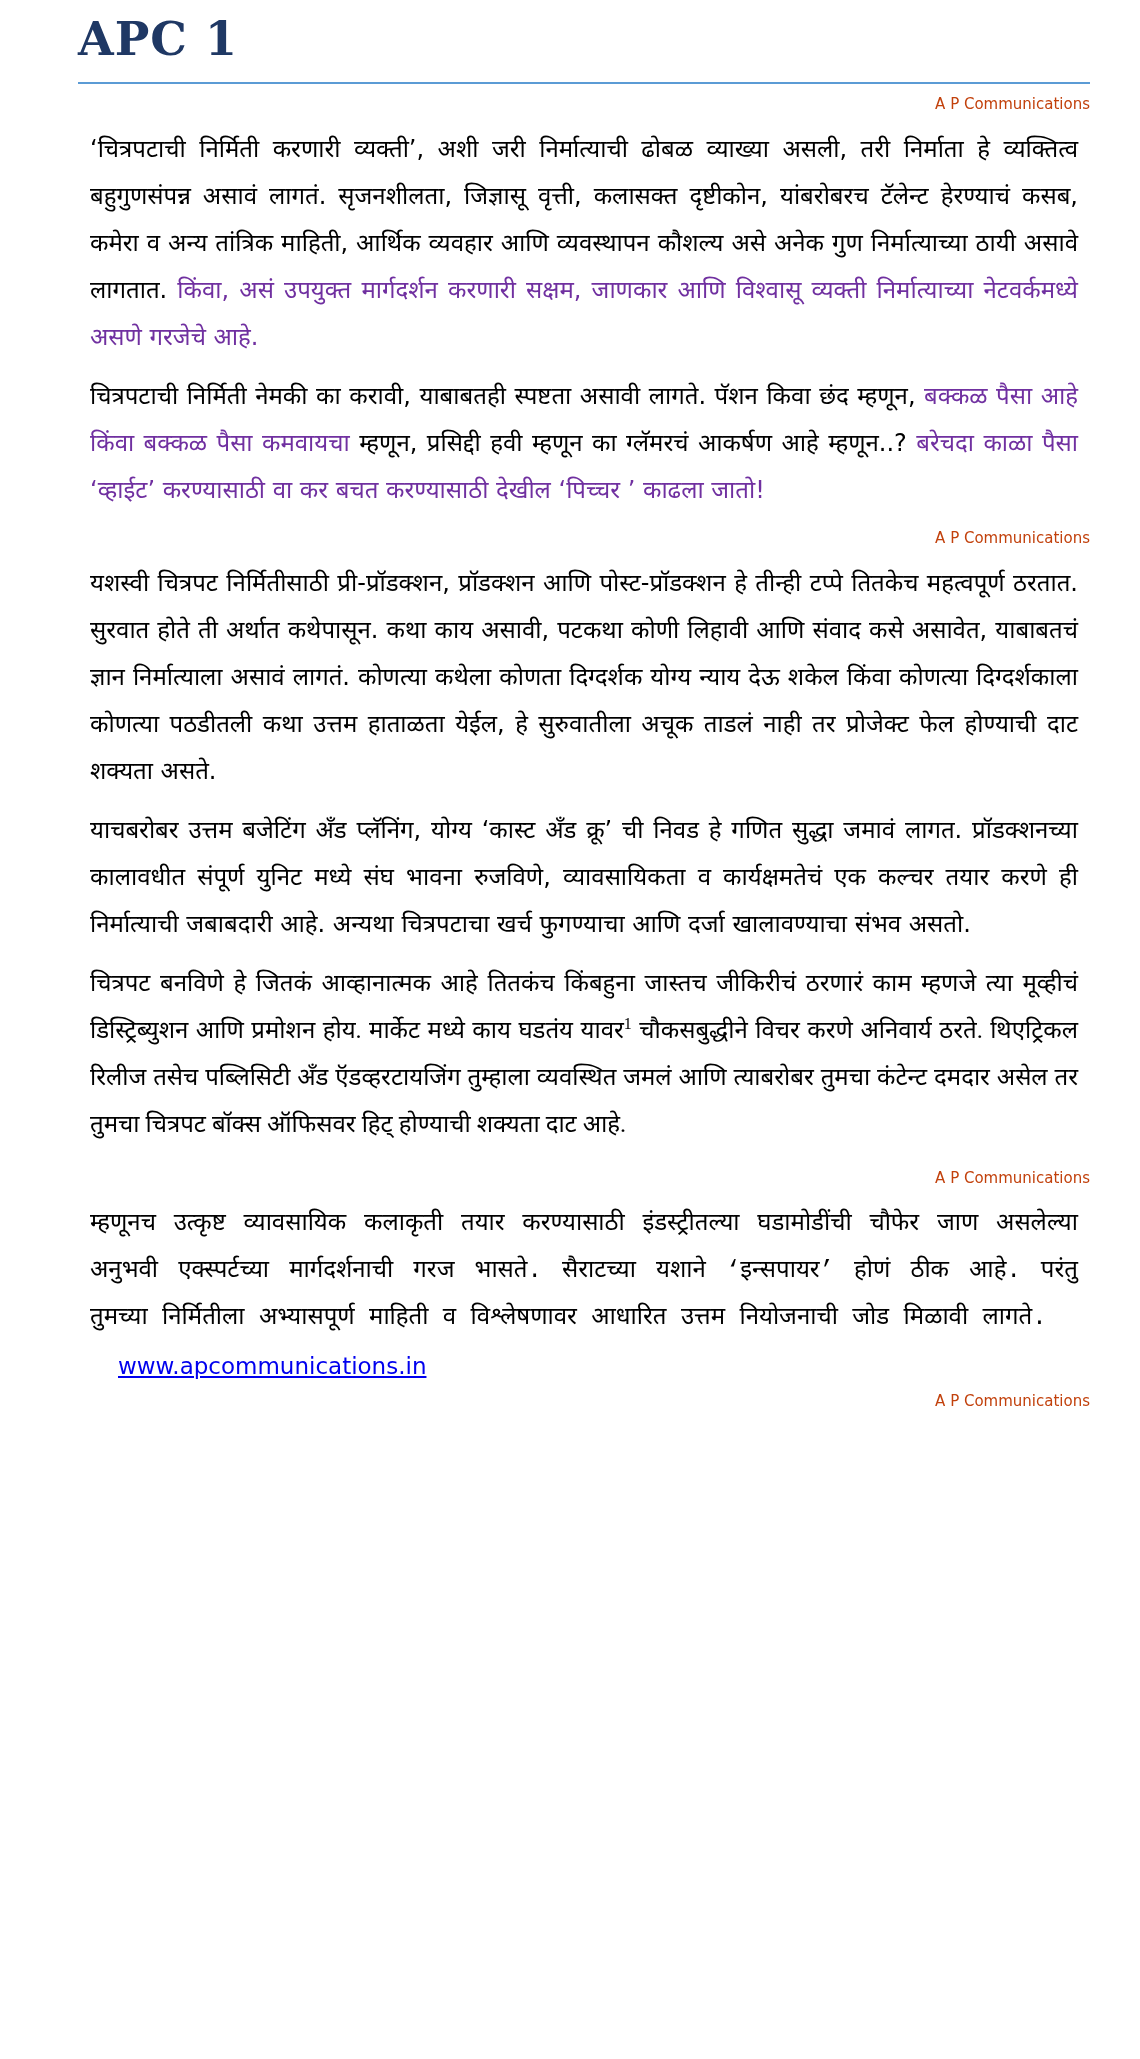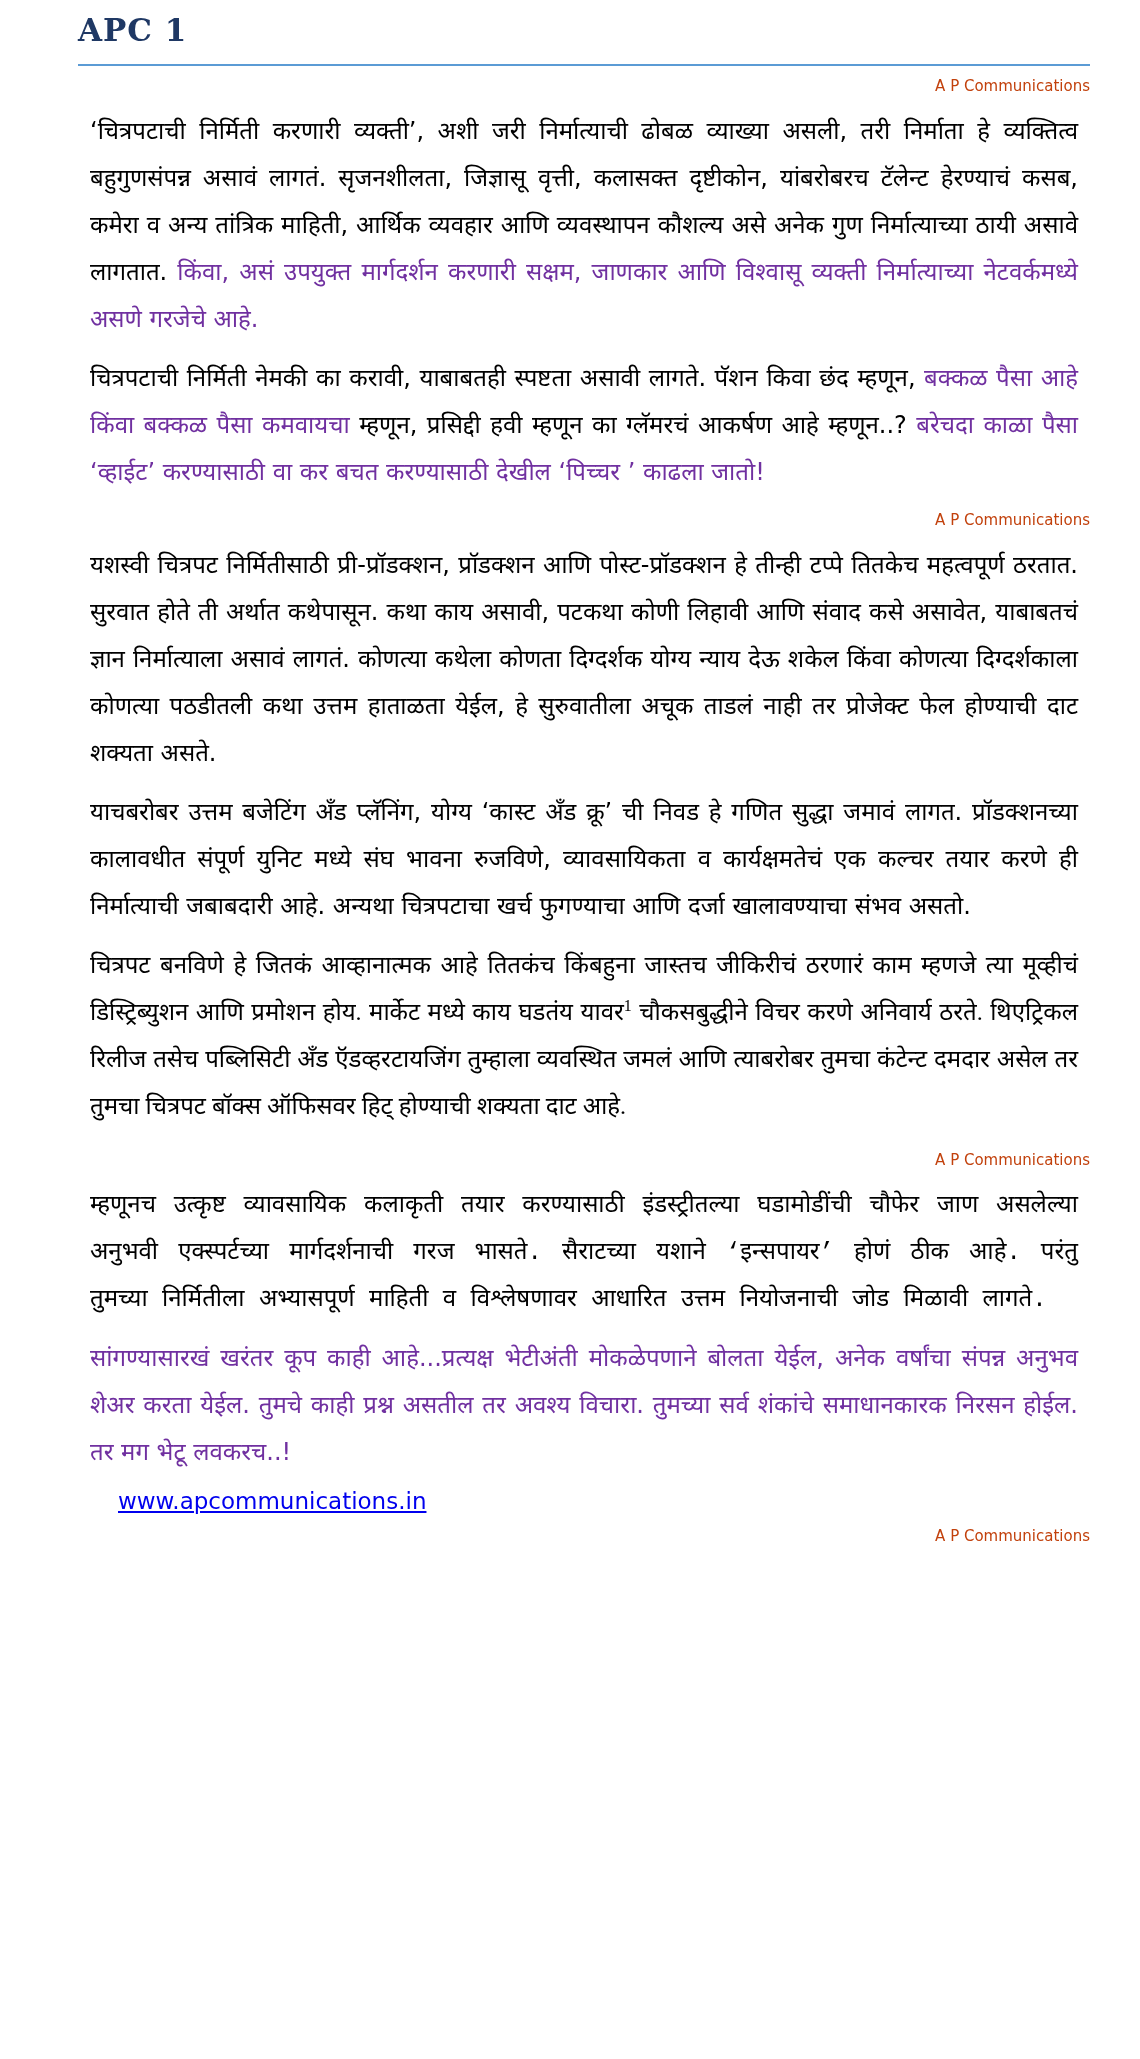--- a/index.html
+++ b/index.html
@@ -14,21 +14,21 @@
     color: #000000;
     overflow: hidden;
   }
   .page {
     box-sizing: border-box;
     width: 1140px;
     padding: 12px 50px 0 78px;
   }
   .doc-title {
     font-family: "DejaVu Serif", "Liberation Serif", serif;
-    font-size: 31px;
+    font-size: 46px;
     font-weight: 600;
     color: #1f3864;
     letter-spacing: 1px;
     margin: 0;
     padding-bottom: 16px;
     border-bottom: 2px solid #5b9bd5;
   }
   .watermark {
     text-align: right;
     color: #c2410c;
@@ -91,21 +91,20 @@
   <p class="body p3"><span>यशस्वी चित्रपट निर्मितीसाठी प्री-प्रॉडक्शन, प्रॉडक्शन आणि पोस्ट-प्रॉडक्शन हे तीन्ही टप्पे तितकेच महत्वपूर्ण ठरतात. सुरवात होते ती अर्थात कथेपासून. कथा काय असावी, पटकथा कोणी लिहावी आणि संवाद कसे असावेत, याबाबतचं ज्ञान निर्मात्याला असावं लागतं. कोणत्या कथेला कोणता दिग्दर्शक योग्य न्याय देऊ शकेल किंवा कोणत्या दिग्दर्शकाला कोणत्या पठडीतली कथा उत्तम हाताळता येईल, हे सुरुवातीला अचूक ताडलं नाही तर प्रोजेक्ट फेल होण्याची दाट शक्यता असते.</span></p>
 
   <p class="body p4"><span>याचबरोबर उत्तम बजेटिंग अँड प्लॅनिंग, योग्य ‘कास्ट अँड  क्रू’ ची निवड हे गणित सुद्धा जमावं लागत. प्रॉडक्शनच्या कालावधीत संपूर्ण युनिट मध्ये संघ भावना रुजविणे, व्यावसायिकता व कार्यक्षमतेचं  एक कल्चर तयार करणे ही निर्मात्याची जबाबदारी आहे. अन्यथा चित्रपटाचा खर्च फुगण्याचा  आणि दर्जा खालावण्याचा संभव असतो.</span></p>
 
   <p class="body p5"><span>चित्रपट बनविणे हे जितकं आव्हानात्मक आहे तितकंच किंबहुना जास्तच जीकिरीचं  ठरणारं काम म्हणजे   त्या मूव्हीचं डिस्ट्रिब्युशन आणि प्रमोशन होय. मार्केट मध्ये काय घडतंय यावर</span><sup class="fnote">1</sup><span> चौकसबुद्धीने विचर करणे अनिवार्य ठरते. थिएट्रिकल रिलीज तसेच पब्लिसिटी अँड ऍडव्हरटायजिंग   तुम्हाला व्यवस्थित जमलं आणि त्याबरोबर तुमचा कंटेन्ट  दमदार असेल तर तुमचा चित्रपट बॉक्स ऑफिसवर हिट्  होण्याची शक्यता दाट  आहे.</span></p>
 
   <div class="watermark wm3">A P Communications</div>
 
   <p class="body p6"><span>म्हणूनच उत्कृष्ट व्यावसायिक कलाकृती तयार करण्यासाठी इंडस्ट्रीतल्या घडामोडींची चौफेर जाण असलेल्या अनुभवी  एक्स्पर्टच्या  मार्गदर्शनाची गरज भासते. सैराटच्या यशाने ‘इन्सपायर’ होणं ठीक आहे. परंतु तुमच्या निर्मितीला अभ्यासपूर्ण  माहिती व विश्लेषणावर आधारित उत्तम नियोजनाची जोड मिळावी लागते.</span></p>
 
-  <p class="body p7"><span class="purple">सांगण्यासारखं खरंतर कूप काही आहे...प्रत्यक्ष भेटीअंती मोकळेपणाने बोलता येईल, अनेक वर्षांचा संपन्न अनुभव शेअर करता येईल. तुमचे काही प्रश्न असतील तर अवश्य विचारा. तुमच्या सर्व शंकांचे समाधानकारक निरसन होईल. तर मग भेटू लवकरच..!</span></p>
 
   <div class="link-row">
     <a href="#" class="site-link">www.apcommunications.in</a>
   </div>
 
   <div class="watermark wm4">A P Communications</div>
 
 </div>
 
 </body></html>

